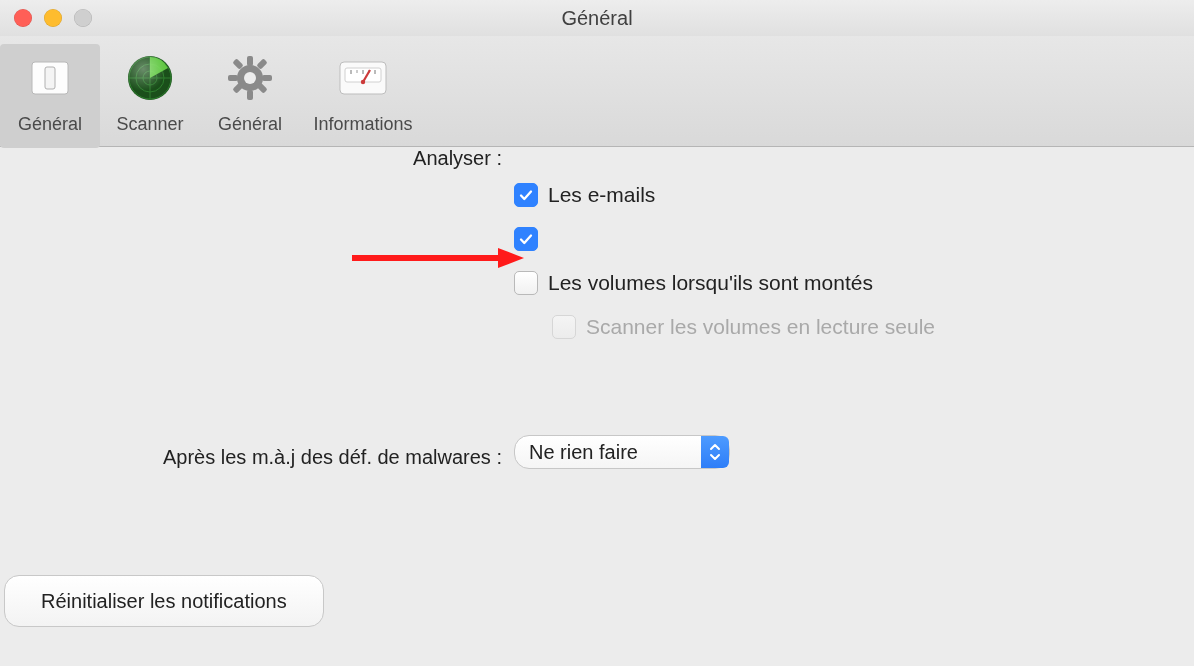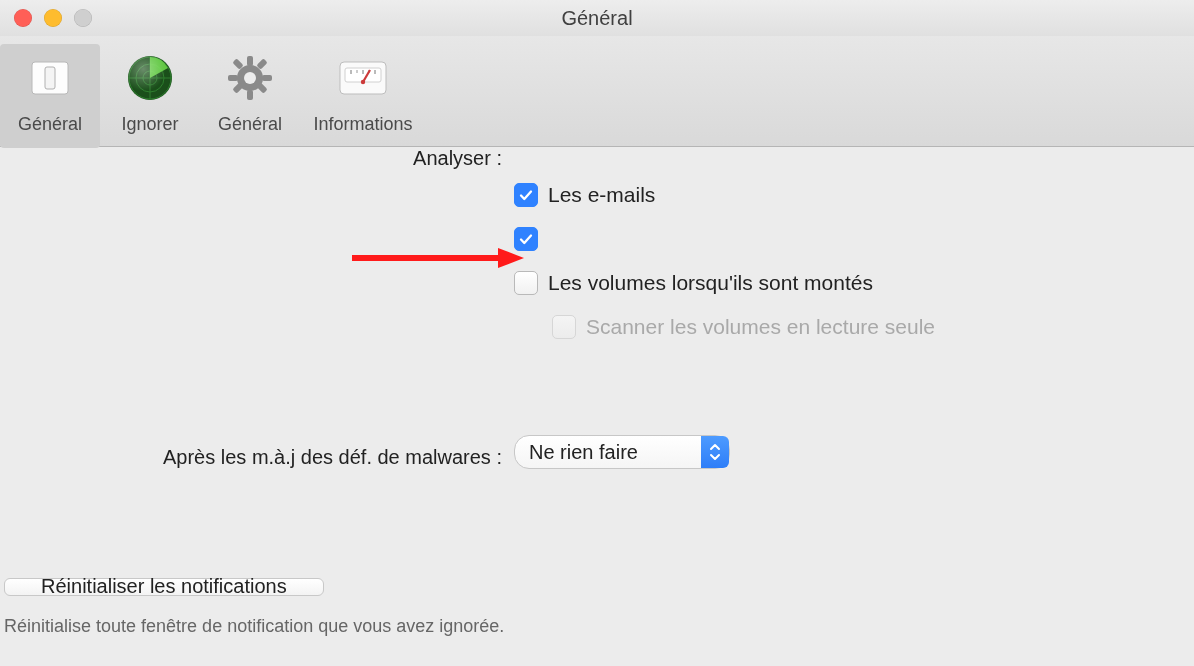--- a/index.html
+++ b/index.html
@@ -109,22 +109,22 @@
       position: absolute; right: 0; top: 0;
       width: 28px; height: 100%;
       background: linear-gradient(#4d9bff,#2e7ef8);
       border-radius: 0 6px 6px 0;
       display: flex; align-items: center; justify-content: center;
     }
 
     
     .btn {
       display: inline-flex; align-items: center; justify-content: center;
-      height: 18px; padding: 0 36px;
-      border: 1px solid #c8c8c8; border-radius: 6px;
+      height: 52px; padding: 0 36px;
+      border: 1px solid #c8c8c8; border-radius: 15px;
       background: linear-gradient(#ffffff,#f3f3f3);
       font-size: 20px; color: #222;
     }
 
     .helper {
       font-size: 18px; color: #666; margin-top: 16px; max-width: 560px;
       line-height: 1.35;
     }
   </style>
 </head>
@@ -163,21 +163,21 @@
         <path d="M24 24 L24 3 A21 21 0 0 1 42 14 Z" fill="#6ddc4a" opacity="0.85"></path>
         <circle cx="24" cy="24" r="22" fill="url(#rg)" opacity="0.35"></circle>
         <defs>
             <radialGradient id="rg" cx="35%" cy="30%">
               <stop offset="0" stop-color="#fff"></stop>
               <stop offset="1" stop-color="#fff" stop-opacity="0"></stop>
             </radialGradient>
           </defs>
       </svg>
     </div>
-    <div class="tb-label">Ignorer</div>
+    <div class="tb-label">Scanner</div>
   </div>
 
   <div class="tb-item">
     <div class="icon-slot">
       <svg width="48" height="48" viewBox="0 0 48 48">
         <g fill="#8a8a8a">
           <circle cx="24" cy="24" r="13"></circle>
           <g>
             <rect x="21" y="2" width="6" height="10" rx="2"></rect>
             <rect x="21" y="36" width="6" height="10" rx="2"></rect>
@@ -267,17 +267,16 @@
     </div>
   </div>
 
   <div class="spacer2"></div>
 
   <div class="row" style="align-items:center">
     <div class="field">
       <div class="btn">
         <span>Réinitialiser les notifications</span>
       </div>
-      <div class="helper">Réinitialise toute fenêtre de notification que vous avez ignorée.</div>
     </div>
   </div>
 
 </div>
 
 </body></html>

